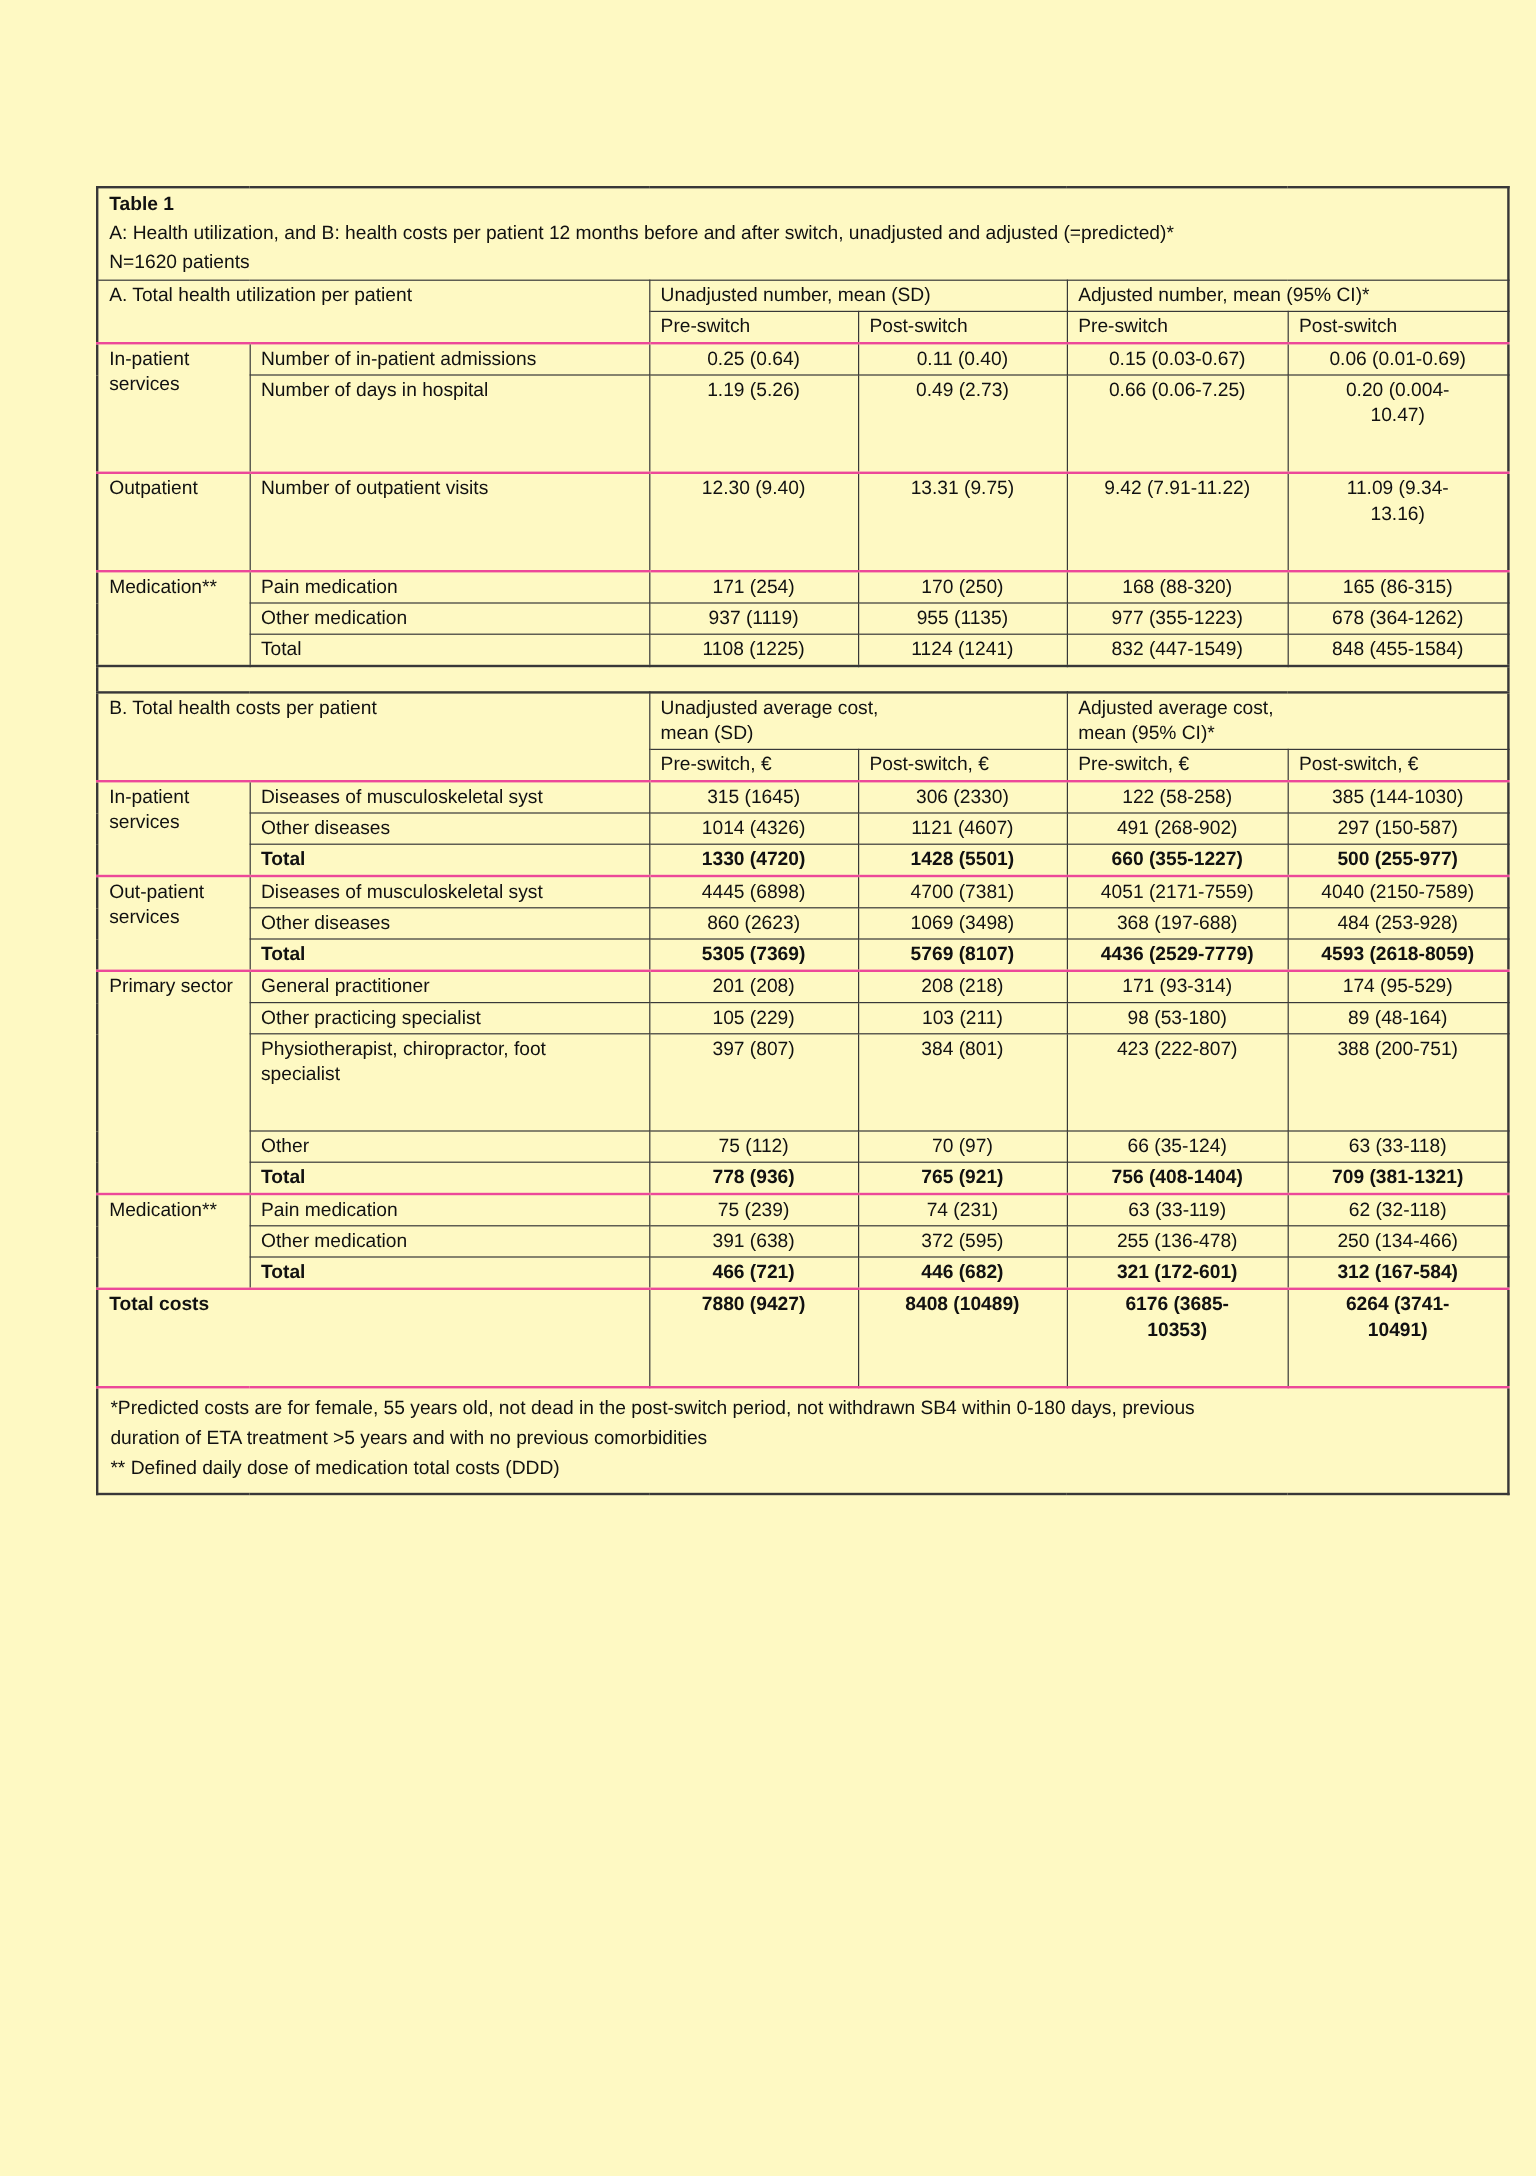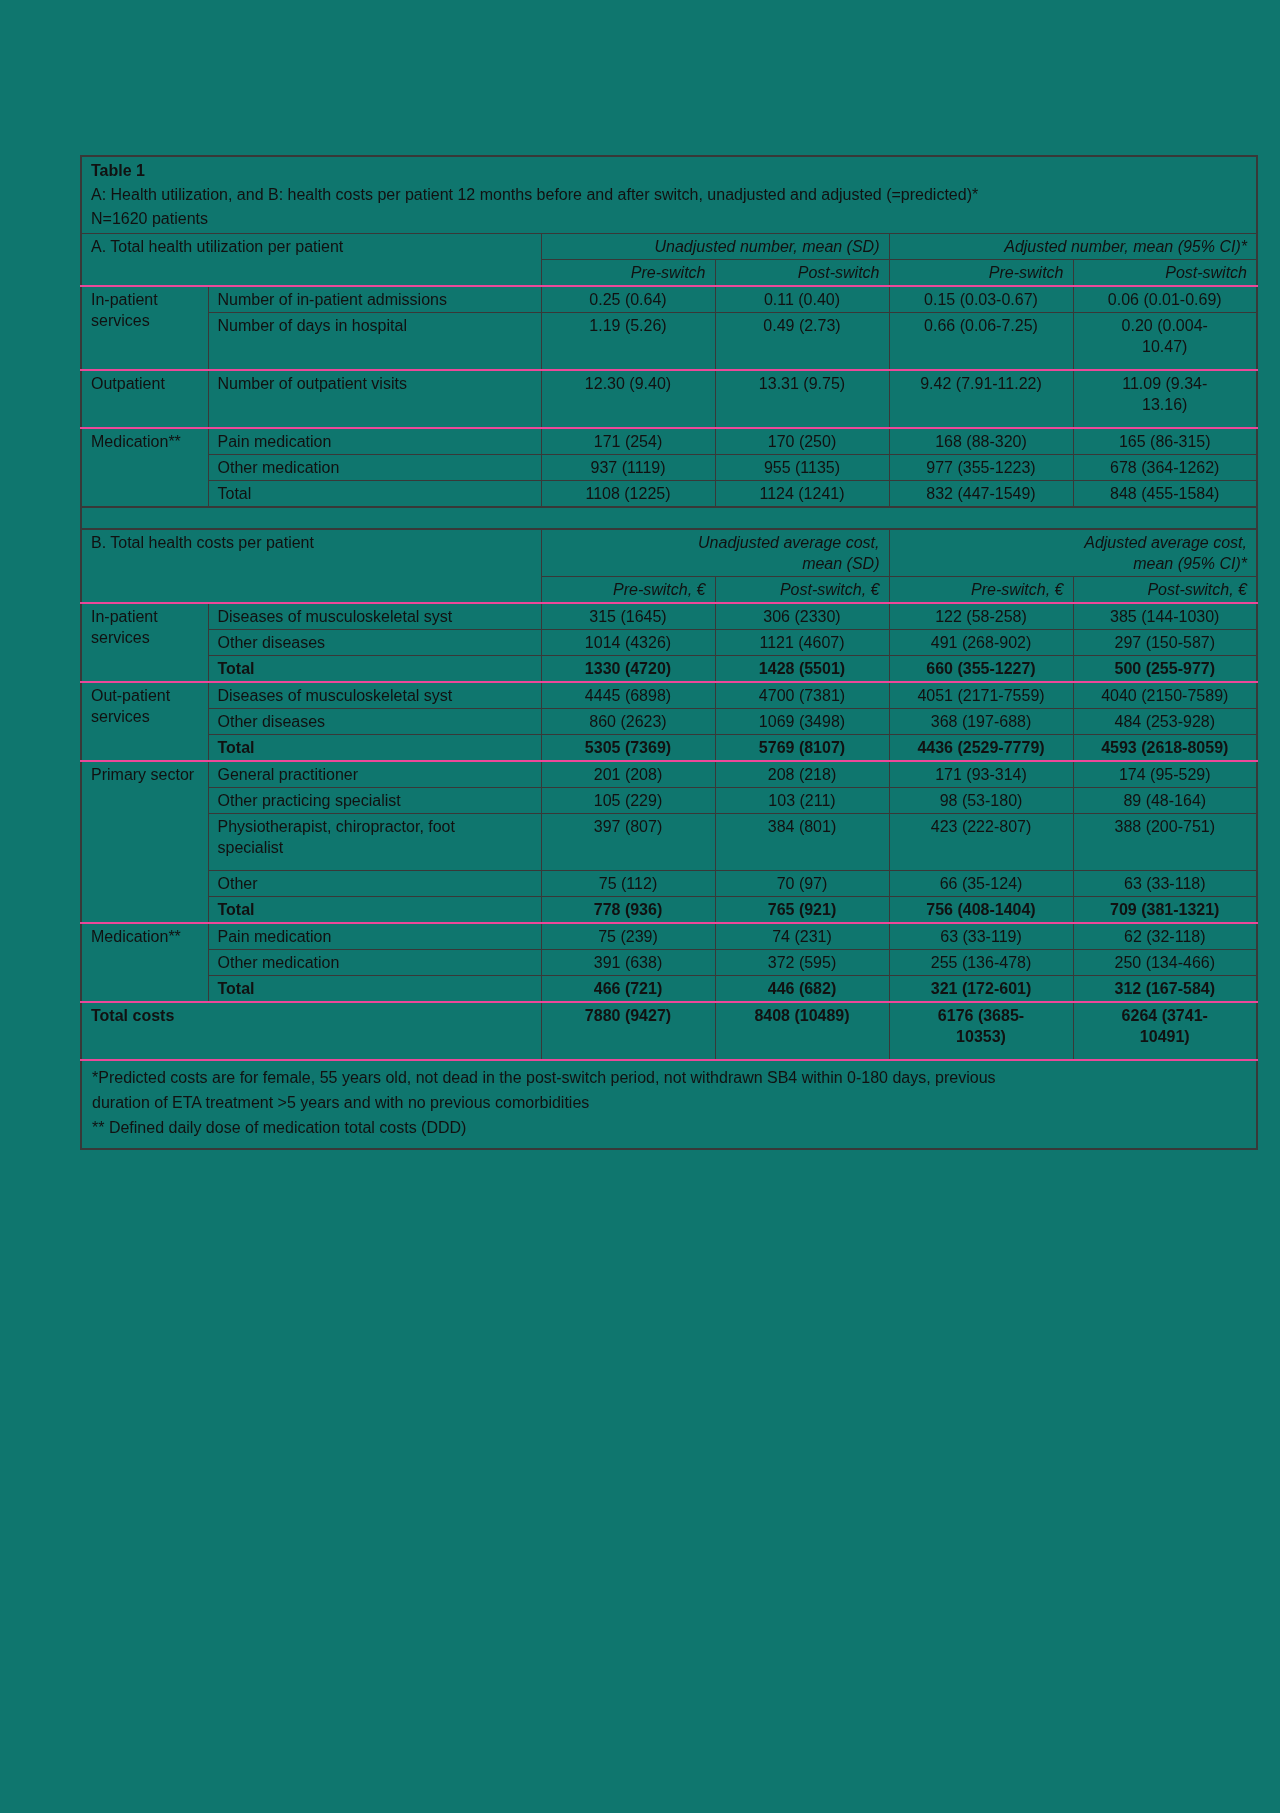--- a/index.html
+++ b/index.html
@@ -1,41 +1,41 @@
 <!DOCTYPE html>
 <html><head>
 <meta charset="utf-8">
 <style>
   html,body { margin:0; padding:0; background:#ffffff; }
   .page {
-    position:relative; width:1280px; height:1813px; background:#0f766e; overflow:hidden;
+    position:relative; width:1280px; height:1813px; background:#fef9c3; overflow:hidden;
     font-family:"Liberation Sans", sans-serif; color:#111;
   }
   table.t1 {
     position:absolute; left:80px; top:155px; width:1176px;
     border-collapse:collapse; table-layout:fixed;
     font-family:"Liberation Sans", sans-serif; font-size:16px; color:#111;
     border:2px solid #383838;
   }
   table.t1 td {
     border:1px solid #383838;
     padding:2px 9px;
     vertical-align:top;
     line-height:21px;
     overflow:hidden;
   }
   .pl { white-space:pre-line; }
   td.titlecell { padding:5px 10px 7px 10px; }
   td.titlecell div { line-height:24px; }
   .ttl { font-weight:bold; }
   td.seclabel { vertical-align:middle; padding-left:10px; }
-  .ctr { text-align:right;font-style:italic; }
+  .ctr { text-align:left; }
   td.val { text-align:center; }
   tr.grp > td { border-top:2px solid #ec4899; }
-  tr.tall > td { padding-bottom:12px; }
+  tr.tall > td { padding-bottom:36px; }
   tr.bold > td { font-weight:bold; }
   tr.spacer > td { height:20px; padding:0; border-top:2px solid #383838; border-bottom:2px solid #383838; }
   tr.foot > td { padding:4px 10px 8px 10px;border-radius:23px; }
   tr.foot div { line-height:25px; }
 </style>
 </head>
 <body>
 
 <div class="page">
   <table class="t1">

